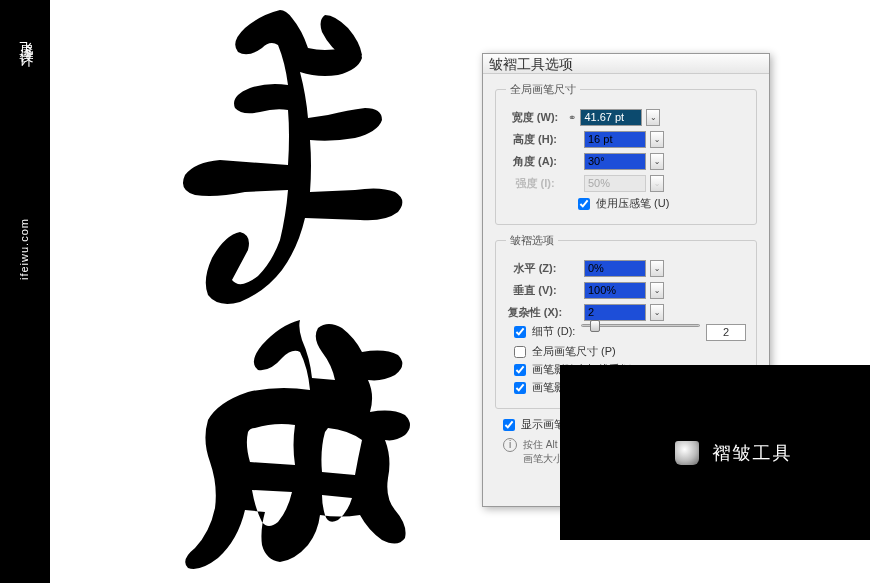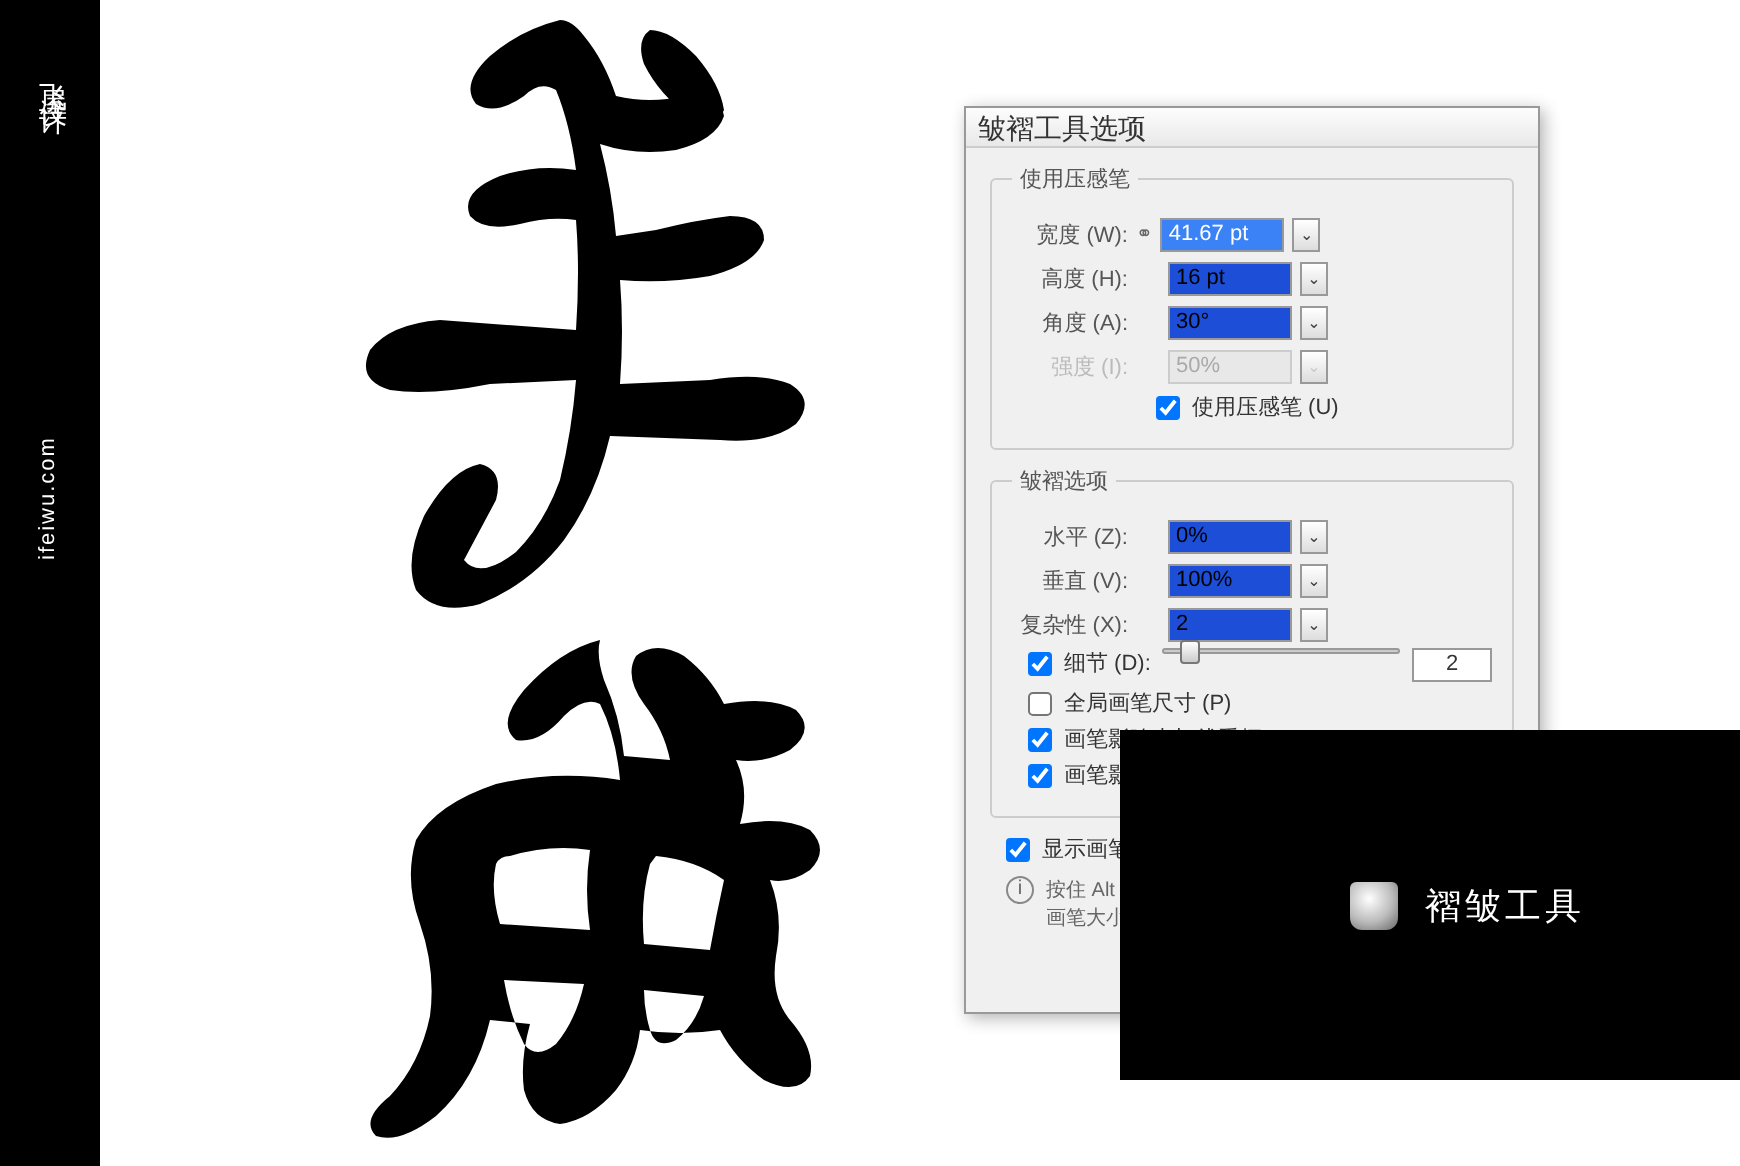--- a/index.html
+++ b/index.html
@@ -13,23 +13,23 @@
 .calligraphy svg { width: 100%; height: 100%; }
 
 .dialog { position: absolute; left: 482px; top: 53px; width: 288px; background: #f0f0f0; border: 1px solid #999; box-shadow: 2px 2px 8px rgba(0,0,0,.3); font-size: 11px; color: #333; }
 .dialog-title { height: 20px; line-height: 20px; padding: 0 6px; background: linear-gradient(#fdfdfd,#e8e8e8); border-bottom: 1px solid #ccc; font-size: 14px; }
 .dialog-body { padding: 8px 12px 12px; }
 
 fieldset { border: 1px solid #ccc; border-radius: 3px; margin-bottom: 8px; padding: 8px 10px 10px; }
 legend { padding: 0 4px; font-size: 11px; color: #555; }
 
 .row { display: flex; align-items: center; height: 20px; margin: 2px 0; gap: 4px; }
-.row-label { width: 58px; text-align: right; color: #555; }
+.row-label { width: 58px; text-align: center; color: #555; font-weight: bold; }
 .row-input { width: 62px; height: 17px; border: 1px solid #999; background: #1d4ed8; padding: 0 3px; font-size: 11px; }
-.row-input.sel { background: #3b82f6; color: #fff; }
+.row-input.sel { background: #0c4a6e; color: #fff; }
 .row-input.disabled { background: #e8e8e8; color: #aaa; border-color: #ccc; }
 .dropdown-btn { width: 14px; height: 17px; border: 1px solid #999; background: linear-gradient(#fff,#ddd); display: flex; align-items: center; justify-content: center; font-size: 8px; color: #444; }
 .row.disabled .row-label { color: #bbb; }
 .chk { display: flex; align-items: center; gap: 6px; margin: 3px 0 3px 8px; color: #333; }
 .chk input { width: 12px; height: 12px; }
 
 .slider-row { display: flex; align-items: flex-start; gap: 6px; margin: 2px 0 2px 8px; }
 .slider-track { flex: 1; height: 3px; background: #ccc; border: 1px solid #999; border-radius: 2px; position: relative; }
 .slider-thumb { position: absolute; left: 8px; top: -5px; width: 10px; height: 12px; background: linear-gradient(#fff,#ccc); border: 1px solid #777; border-radius: 2px; }
 .slider-val { width: 40px; height: 17px; border: 1px solid #999; background: #fff; text-align: center; line-height: 15px; }
@@ -57,21 +57,21 @@
 <path fill="#000" d="M180 10 Q160 15 145 28 Q130 42 138 52 Q148 58 162 48 Q170 40 178 45 Q185 62 188 85 Q168 82 150 88 Q130 96 135 108 Q142 116 160 112 Q175 108 188 110 Q190 135 188 165 L120 160 Q95 162 85 175 Q78 190 95 195 Q115 198 145 192 L188 190 Q186 215 180 240 Q172 262 158 276 Q140 290 132 280 Q140 265 148 250 Q152 235 140 232 Q125 235 112 258 Q102 280 108 295 Q118 308 140 302 Q165 292 182 270 Q198 248 205 218 L260 220 Q285 222 298 212 Q308 200 295 192 Q280 186 255 190 L210 192 Q212 165 210 140 Q232 142 255 138 Q278 132 282 120 Q282 108 265 108 Q248 110 228 115 L208 118 Q206 95 200 72 Q218 78 238 75 Q258 70 262 58 Q260 45 242 48 Q225 52 208 48 Q202 30 192 18 Q186 10 180 10 Z M225 15 Q218 20 222 32 Q230 48 245 58 Q258 65 262 55 Q260 42 248 28 Q235 15 225 15 Z"></path>
 <path fill="#000" d="M200 320 Q180 325 162 345 Q148 362 158 370 Q170 372 182 358 Q192 348 200 352 Q208 368 210 390 Q178 385 148 392 Q118 402 108 420 Q102 440 110 462 Q118 485 115 508 Q110 532 95 548 Q80 560 88 568 Q100 572 118 558 Q138 540 145 510 L165 512 Q160 530 162 545 Q166 560 180 562 Q195 560 208 545 Q218 532 220 515 Q240 518 260 515 Q268 530 282 540 Q298 548 305 538 Q308 525 295 510 Q285 498 288 478 Q292 458 285 440 Q295 442 305 435 Q315 425 305 415 Q292 408 270 412 Q275 395 268 380 Q282 382 295 375 Q308 365 298 355 Q285 348 262 352 Q255 338 242 328 Q228 320 218 328 Q212 338 222 352 Q232 365 235 380 L212 378 Q210 358 202 340 Q198 328 200 320 Z M155 428 Q175 422 195 425 Q192 445 195 465 L150 462 Q145 445 148 432 Q150 428 155 428 Z M228 428 Q248 430 262 440 Q258 458 255 475 L222 472 Q220 450 225 432 Z M152 490 L192 492 Q188 510 178 522 Q168 530 162 522 Q155 508 152 490 Z M222 495 L252 498 Q248 512 238 520 Q228 525 225 515 Q222 505 222 495 Z"></path>
 </svg>
 </div>
 
 <div class="dialog">
   <div class="dialog-title">皱褶工具选项</div>
   <div class="dialog-body">
 
     <fieldset>
-      <legend>使用压感笔</legend>
+      <legend>全局画笔尺寸</legend>
       <div class="row">
         <span class="row-label">宽度 (W):</span>
         <span style="font-size:10px;color:#666;">⚭</span>
         <input class="row-input sel" value="41.67 pt" style="">
         <div class="dropdown-btn">⌄</div>
       </div>
       <div class="row">
         <span class="row-label">高度 (H):</span>
         <span style="width:12px"></span>
         <input class="row-input" value="16 pt" style="">

